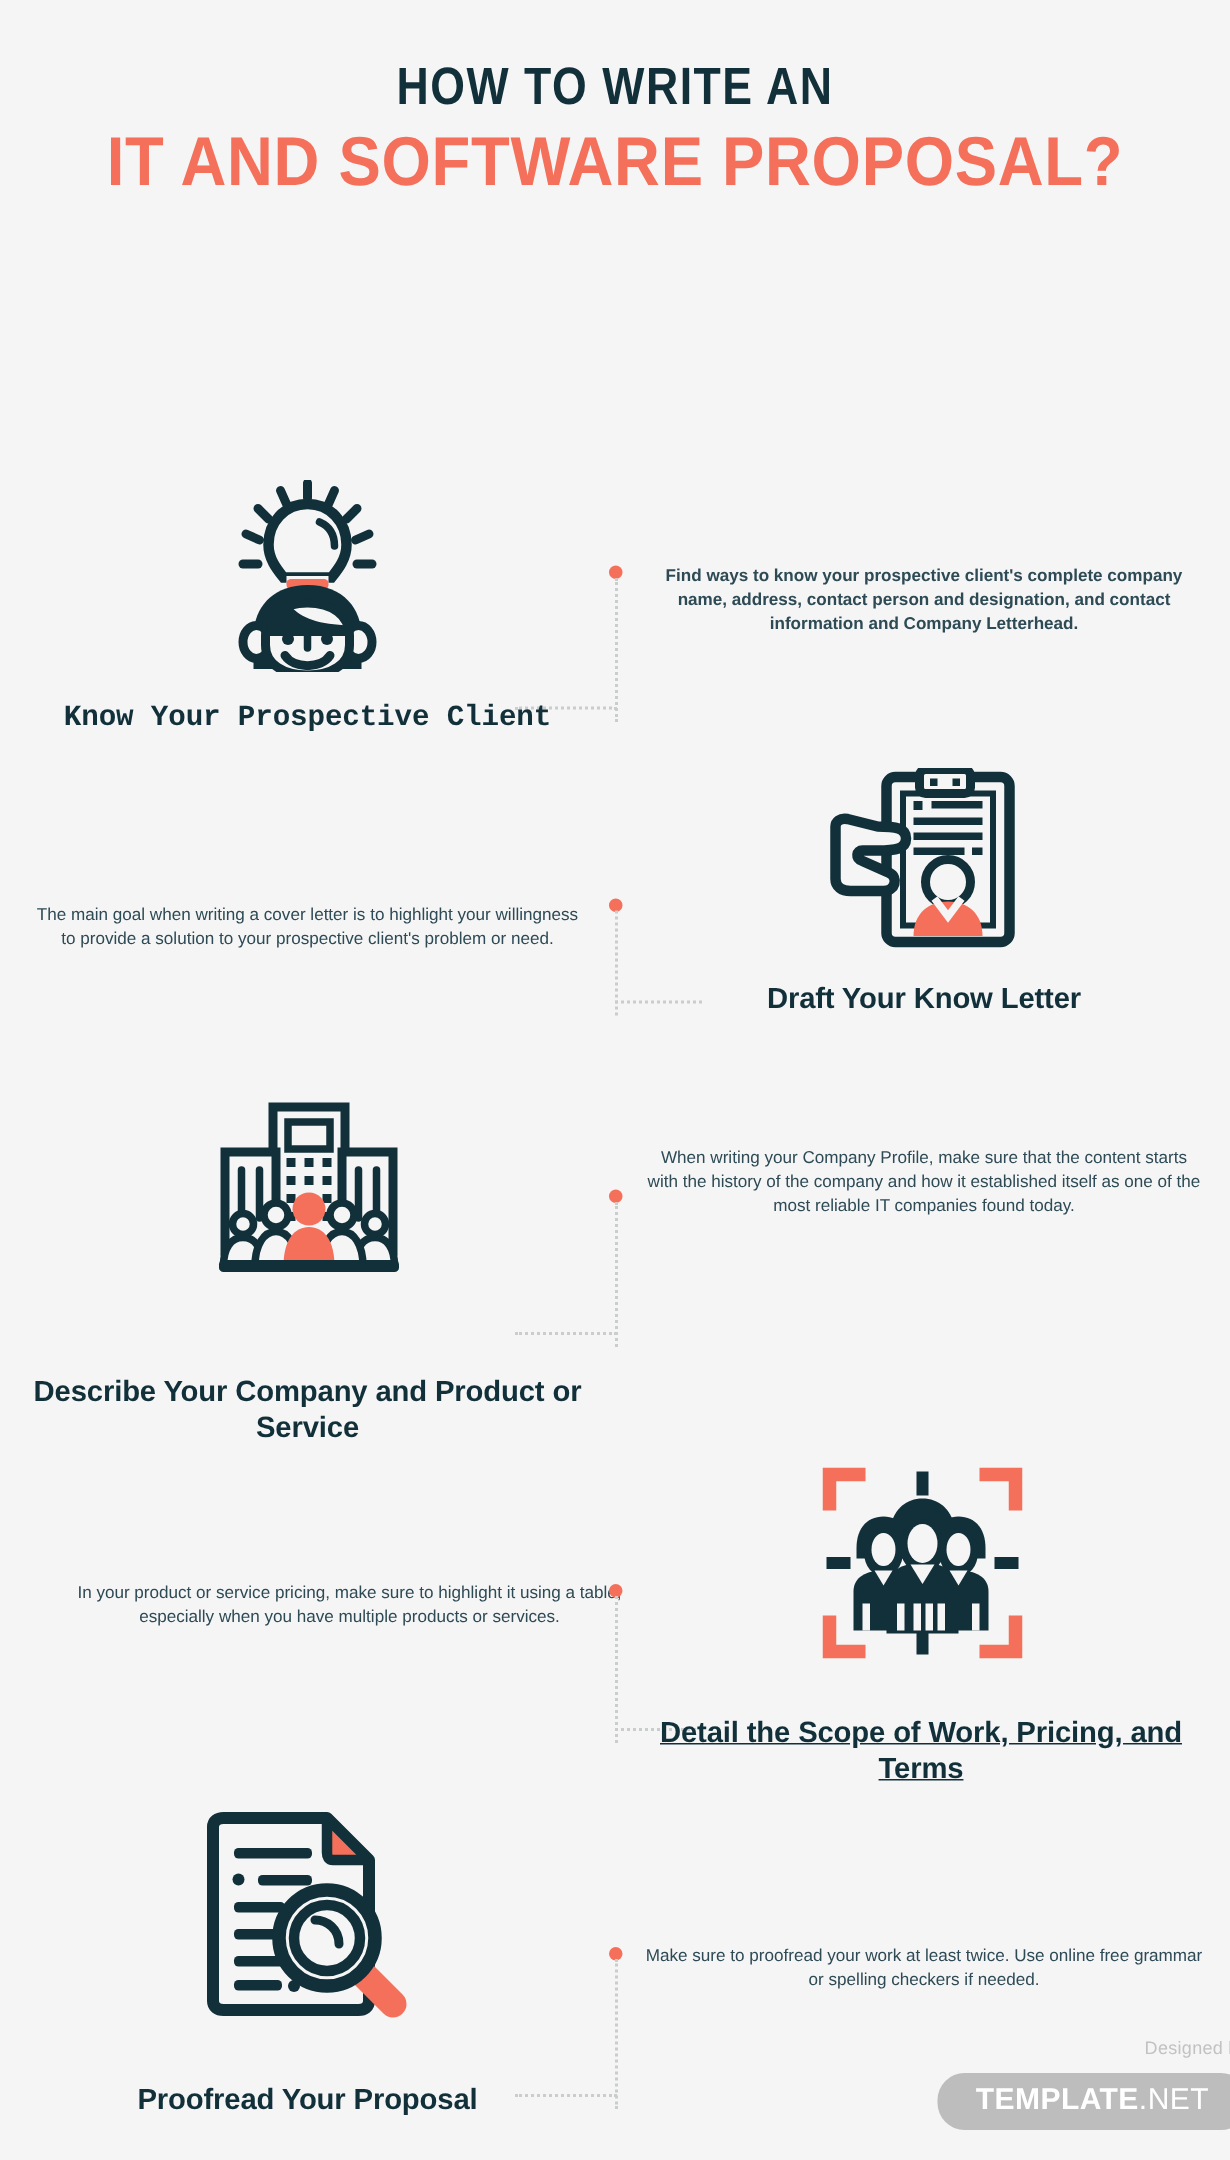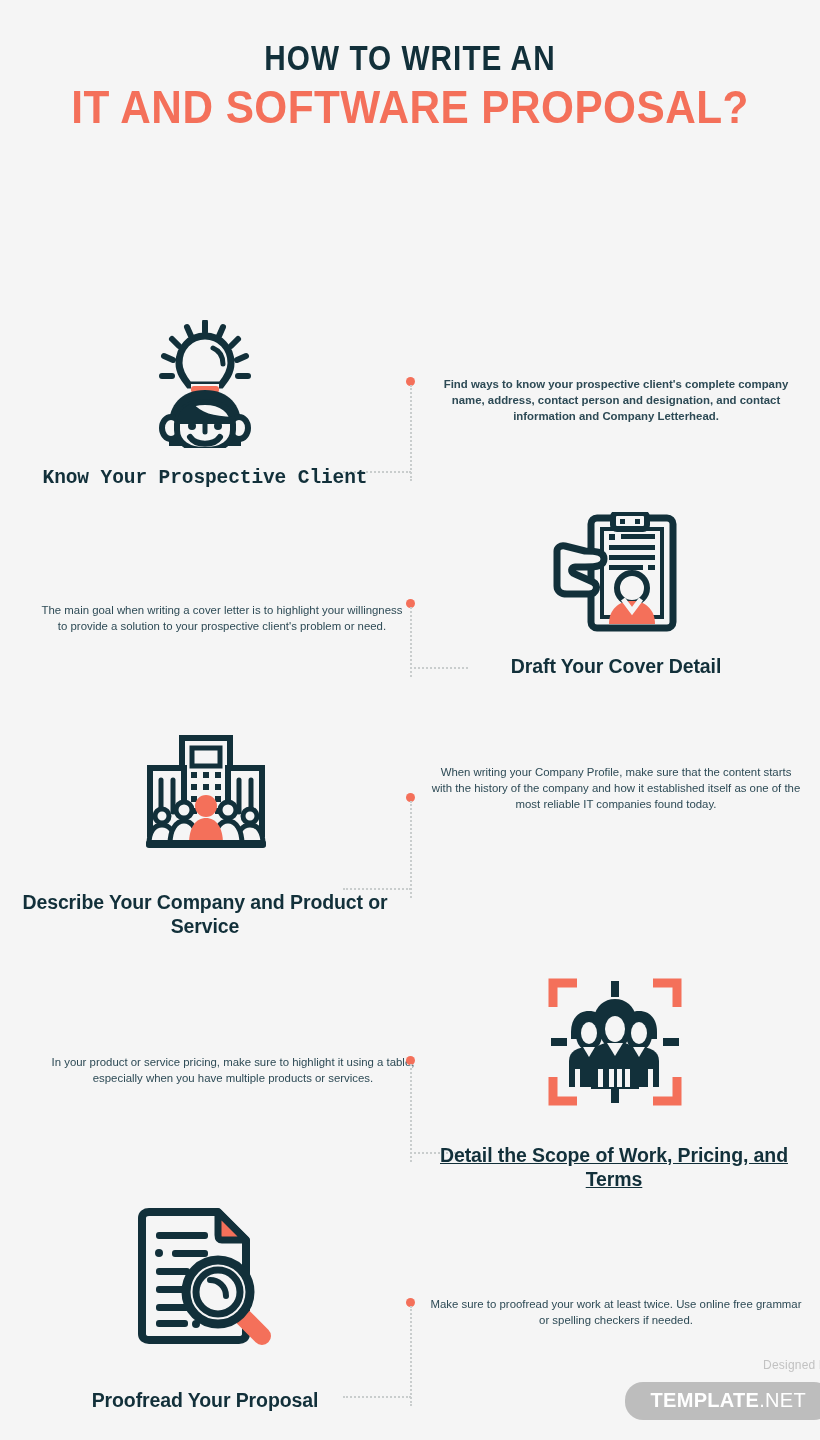--- a/index.html
+++ b/index.html
@@ -166,29 +166,29 @@
         <rect x="97" y="53" width="7" height="5"></rect>
       </g>
       <circle cx="81" cy="76" r="15" fill="#f5f5f5" stroke="#12303a" stroke-width="6"></circle>
       <path d="M58 112 C58 97 68 89 81 89 C94 89 104 97 104 112 Z" fill="#f4705a"></path>
       <path d="M72 87 L81 99 L90 87" fill="none" stroke="#f5f5f5" stroke-width="5"></path>
       <path d="M6 39 C6 36 9 33 14 34 L34 39 C46 39 53 40 53 47 C53 54 46 55 34 55 L24 55
                C20 55 19 60 24 62 L42 70 C48 73 46 82 38 82 L16 82 C10 82 6 79 6 74 Z" fill="#f5f5f5" stroke="#12303a" stroke-width="7" stroke-linejoin="round"></path>
     </svg>
   </div>
 
-  <div class="step-body" style="left:37px; top:468px; width:370px;">The main goal when writing a cover letter is to highlight your willingness to provide a solution to your prospective client's problem or need.</div>
+  <div class="step-body" style="left:20px; top:468px; width:370px;">The main goal when writing a cover letter is to highlight your willingness to provide a solution to your prospective client's problem or need.</div>
 
   <div class="conn" style="left:410px; top:465px; width:1px; height:70px;">
     <span class="dot"></span>
     <span class="vline"></span>
     <span class="hline" style="left:0; width:58px;"></span>
   </div>
 
-  <div class="step-title right" style="left:430px; top:520px; width:372px;">Draft Your Cover Detail</div>
+  <div class="step-title right" style="left:430px; top:520px; width:372px;">Draft Your Know Letter</div>
 </div>
 
 <div class="step">
 
   <div class="icon-box" style="left:144px; top:600px; width:124px; height:116px;">
     <svg viewBox="0 0 124 116" width="124" height="116">
       <rect x="38" y="4" width="48" height="96" fill="#f5f5f5" stroke="#12303a" stroke-width="6"></rect>
       <rect x="6" y="34" width="34" height="66" fill="#f5f5f5" stroke="#12303a" stroke-width="6"></rect>
       <rect x="84" y="34" width="34" height="66" fill="#f5f5f5" stroke="#12303a" stroke-width="6"></rect>
       <rect x="48" y="14" width="28" height="18" fill="none" stroke="#12303a" stroke-width="5"></rect>
@@ -229,21 +229,21 @@
   </div>
 
   <div class="step-body" style="left:430px; top:630px; width:372px;">When writing your Company Profile, make sure that the content starts with the history of the company and how it established itself as one of the most reliable IT companies found today.</div>
 
   <div class="conn" style="left:410px; top:659px; width:1px; height:97px;">
     <span class="dot"></span>
     <span class="vline"></span>
     <span class="hline" style="right:0; width:68px;"></span>
   </div>
 
-  <div class="step-title left" style="left:20px; top:756px; width:370px;">Describe Your Company and Product or Service</div>
+  <div class="step-title left" style="left:20px; top:782px; width:370px;">Describe Your Company and Product or Service</div>
 </div>
 
 <div class="step">
 
   <div class="icon-box" style="left:547px; top:843px; width:136px; height:130px;">
     <svg viewBox="0 0 136 130" width="136" height="130">
       <g fill="none" stroke="#f4705a" stroke-width="9">
         <path d="M6 30 L6 6 L30 6"></path>
         <path d="M106 6 L130 6 L130 30"></path>
         <path d="M6 100 L6 124 L30 124"></path>

